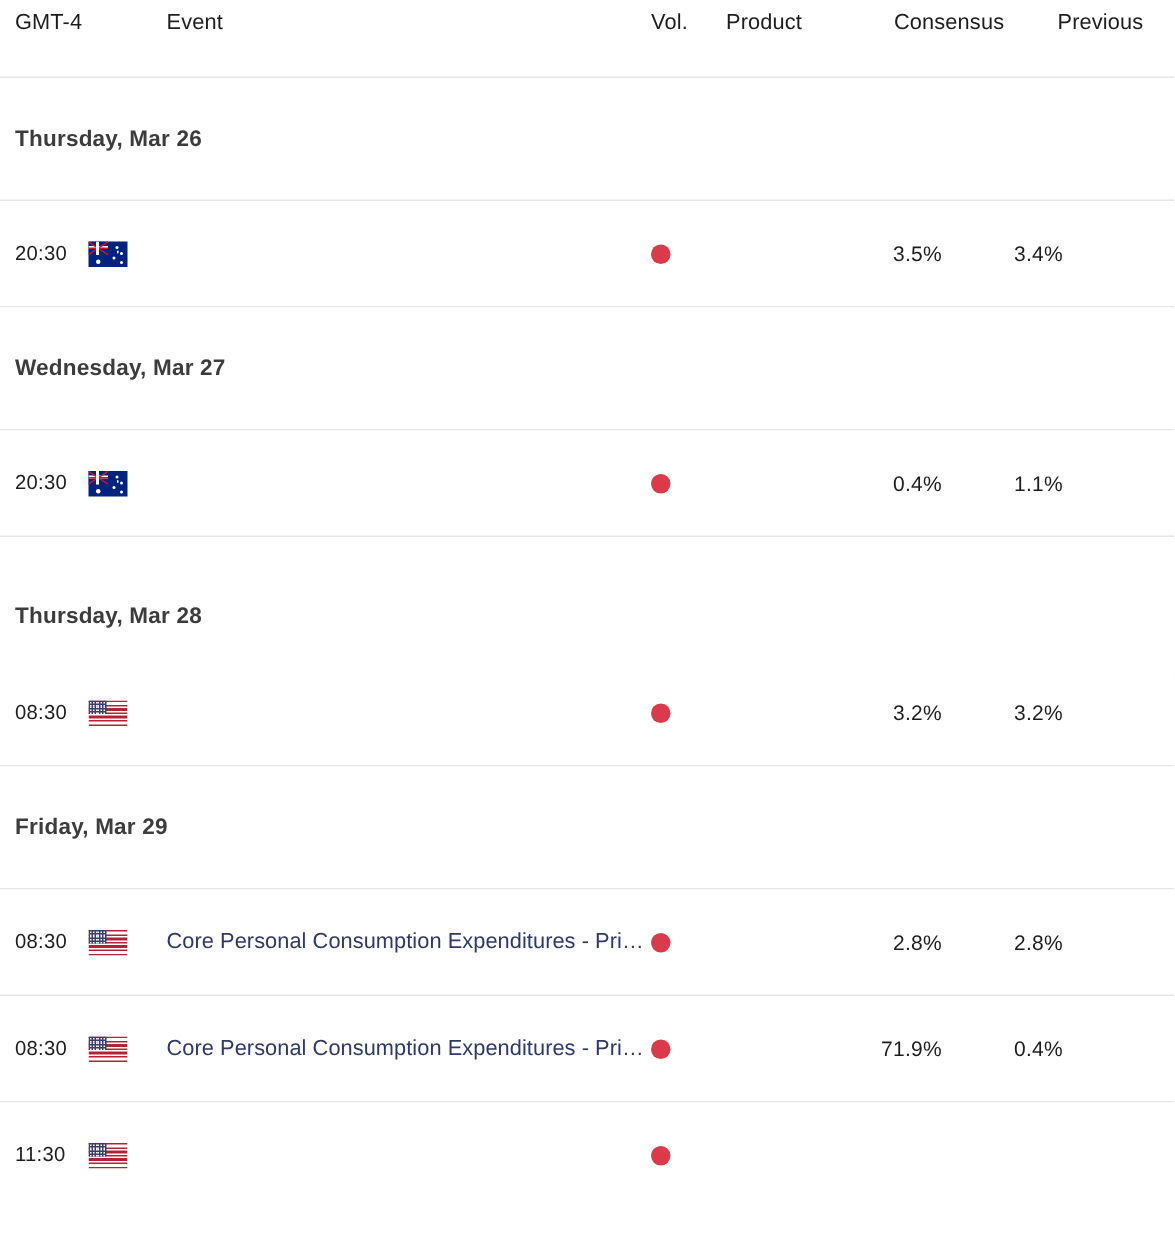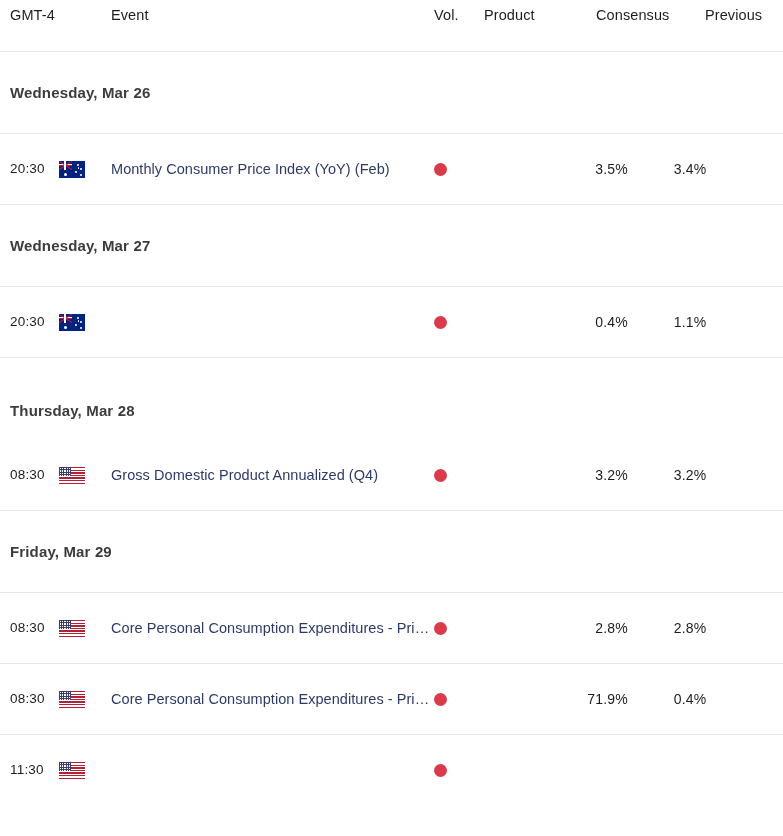--- a/index.html
+++ b/index.html
@@ -19,21 +19,21 @@
     background: #ffffff;
   }
 
   
   .col-time     { position: absolute; left: 10px;  width: 48px;  text-align: left; }
   .col-flag     { position: absolute; left: 59px;  width: 30px;  }
   .col-event    { position: absolute; left: 111px; width: 322px; }
   .col-vol      { position: absolute; left: 434px; width: 36px;  }
   .col-actual   { position: absolute; left: 470px; width: 110px; text-align: right; }
   .col-cons     { position: absolute; left: 566px; width: 62px;  text-align: right; }
-  .col-prev     { position: absolute; left: 659px; width: 62px;  text-align: center; }
+  .col-prev     { position: absolute; left: 676px; width: 62px;  text-align: left; }
 
   
   .head-row {
     position: absolute;
     top: 0; left: 0;
     width: 783px;
     height: 52px;
     border-bottom: 1px solid #e4e6e8;
   }
   .head-row .hcell {
@@ -201,42 +201,39 @@
     <div class="hcell h-gmt">GMT-4</div>
     <div class="hcell h-event">Event</div>
     <div class="hcell h-vol">Vol.</div>
     <div class="hcell h-actual">Product</div>
     <div class="hcell h-cons">Consensus</div>
     <div class="hcell h-prev">Previous</div>
   </div>
 
   <div id="rows-container">
       <div class="date-row" style="top: 52px; height: 82px;">
-        <div class="date-label" style="top: 32px;">Wednesday, Mar 26</div>
+        <div class="date-label" style="top: 32px;">Thursday, Mar 26</div>
       </div>
       <div class="event-row" style="top: 134px; height: 71px;">
         <div class="cell col-time time-txt" style="top: 27px;">20:30</div>
         <div class="cell col-flag" style="top: 27px;">
           <span class="flag flag-au">
             <span class="canton">
               <span class="cx1"></span>
               <span class="cx2"></span>
               <span class="cred-h"></span>
               <span class="cred-v"></span>
             </span>
             <span class="star" style="left: 5px; top: 11.6px; width: 3.2px; height: 3.2px;"></span>
             <span class="star" style="left: 17.5px; top: 3px; width: 2px; height: 2px;"></span>
             <span class="star" style="left: 20.5px; top: 7px; width: 2px; height: 2px;"></span>
             <span class="star" style="left: 16px; top: 10px; width: 2px; height: 2px;"></span>
             <span class="star" style="left: 21px; top: 12.6px; width: 2.2px; height: 2.2px;"></span>
             <span class="star" style="left: 18.6px; top: 6.4px; width: 1.2px; height: 1.2px;"></span>
           </span>
-        </div>
-        <div class="cell col-event" style="top: 27px;">
-          <a class="event-link">Monthly Consumer Price Index (YoY) (Feb)</a>
         </div>
         <div class="cell col-vol" style="top: 29px;">
           <span class="vol-dot" style="background: rgb(217, 59, 74);"></span>
         </div>
         <div class="cell col-actual num" style="top: 27px;"></div>
         <div class="cell col-cons num" style="top: 27px;">3.5%</div>
         <div class="cell col-prev num" style="top: 27px;">3.4%</div>
       </div>
       <div class="date-row" style="top: 205px; height: 82px;">
         <div class="date-label" style="top: 32px;">Wednesday, Mar 27</div>
@@ -307,23 +304,20 @@
               <span class="starsdot" style="left: 10.15px; top: 6.15px;"></span>
               <span class="starsdot" style="left: 0.9px; top: 7.9px;"></span>
               <span class="starsdot" style="left: 2.75px; top: 7.9px;"></span>
               <span class="starsdot" style="left: 4.6px; top: 7.9px;"></span>
               <span class="starsdot" style="left: 6.45px; top: 7.9px;"></span>
               <span class="starsdot" style="left: 8.3px; top: 7.9px;"></span>
               <span class="starsdot" style="left: 10.15px; top: 7.9px;"></span>
             </span>
           </span>
         </div>
-        <div class="cell col-event" style="top: 27px;">
-          <a class="event-link">Gross Domestic Product Annualized (Q4)</a>
-        </div>
         <div class="cell col-vol" style="top: 29px;">
           <span class="vol-dot" style="background: rgb(217, 59, 74);"></span>
         </div>
         <div class="cell col-actual num" style="top: 27px;"></div>
         <div class="cell col-cons num" style="top: 27px;">3.2%</div>
         <div class="cell col-prev num" style="top: 27px;">3.2%</div>
       </div>
       <div class="date-row" style="top: 511px; height: 82px;">
         <div class="date-label" style="top: 32px;">Friday, Mar 29</div>
       </div>

